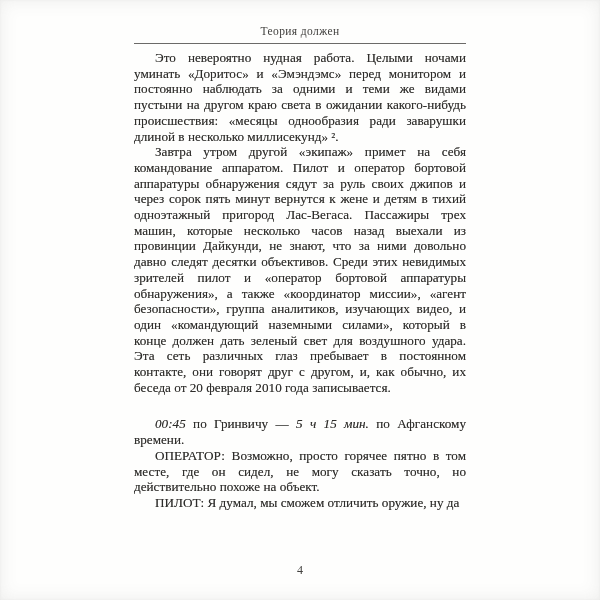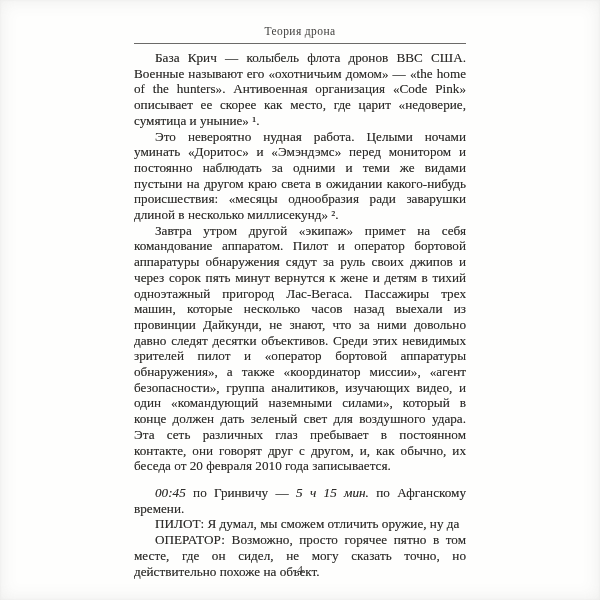--- a/index.html
+++ b/index.html
@@ -48,51 +48,50 @@
     line-height: 15.7px;
     text-align: justify;
     text-shadow: 0 0 0.4px rgba(70, 68, 64, 0.55);
   }
   .content p {
     margin: 0;
     padding: 0;
     text-indent: 21px;
   }
   .dialogue {
-    margin-top: 11px;
+    margin-top: 21px;
   }
   .dialogue .ts i {
     font-style: italic;
   }
   .page-number {
     position: absolute;
     top: 563px;
     left: 134px;
     width: 332px;
     text-align: center;
     font-size: 12px;
     color: #42413f;
   }
 </style>
 </head>
 <body>
 
 <div class="page">
 
-  <div class="running-head">Теория дрона</div>
+  <div class="running-head">Теория должен</div>
 
   <div class="header-rule"></div>
 
   <div class="content">
-    <p>База Крич — колыбель флота дронов ВВС США. Военные называют его «охотничьим домом» — «the home of the hunters». Антивоенная организация «Code Pink» описывает ее скорее как место, где царит «недоверие, сумятица и уныние» ¹.</p>
     <p>Это невероятно нудная работа. Целыми ночами уминать «Доритос» и «Эмэндэмс» перед монитором и постоянно наблюдать за одними и теми же видами пустыни на другом краю света в ожидании какого-нибудь происшествия: «месяцы однообразия ради заварушки длиной в несколько миллисекунд» ².</p>
     <p>Завтра утром другой «экипаж» примет на себя командование аппаратом. Пилот и оператор бортовой аппаратуры обнаружения сядут за руль своих джипов и через сорок пять минут вернутся к жене и детям в тихий одноэтажный пригород Лас-Вегаса. Пассажиры трех машин, которые несколько часов назад выехали из провинции Дайкунди, не знают, что за ними довольно давно следят десятки объективов. Среди этих невидимых зрителей пилот и «оператор бортовой аппаратуры обнаружения», а также «координатор миссии», «агент безопасности», группа аналитиков, изучающих видео, и один «командующий наземными силами», который в конце должен дать зеленый свет для воздушного удара. Эта сеть различных глаз пребывает в постоянном контакте, они говорят друг с другом, и, как обычно, их беседа от 20 февраля 2010 года записывается.</p>
 
     <div class="dialogue">
       <p class="ts"><i>00:45</i><span> по Гринвичу — </span><i>5 ч 15 мин.</i><span> по Афганскому времени.</span></p>
+      <p>ОПЕРАТОР: Возможно, просто горячее пятно в том месте, где он сидел, не могу сказать точно, но действительно похоже на объект.</p>
       <p>ПИЛОТ: Я думал, мы сможем отличить оружие, ну да</p>
-      <p>ОПЕРАТОР: Возможно, просто горячее пятно в том месте, где он сидел, не могу сказать точно, но действительно похоже на объект.</p>
     </div>
   </div>
 
   <div class="page-number">4</div>
 
 </div>
 
 </body></html>

